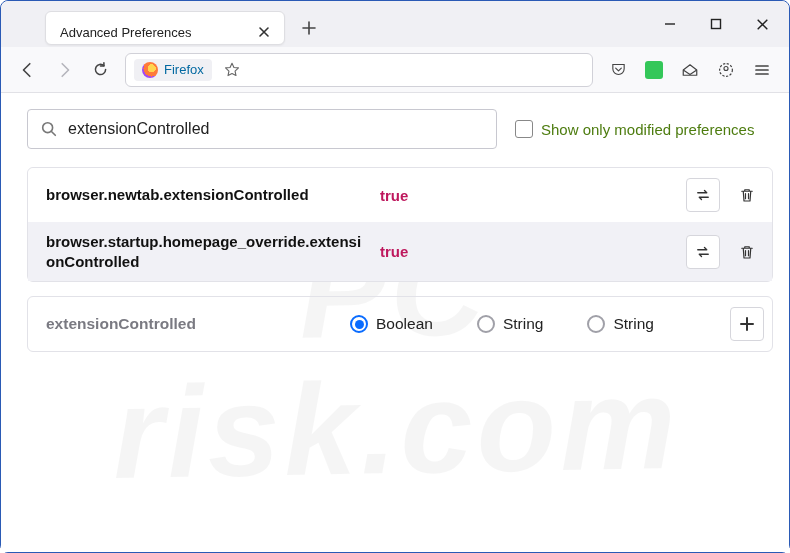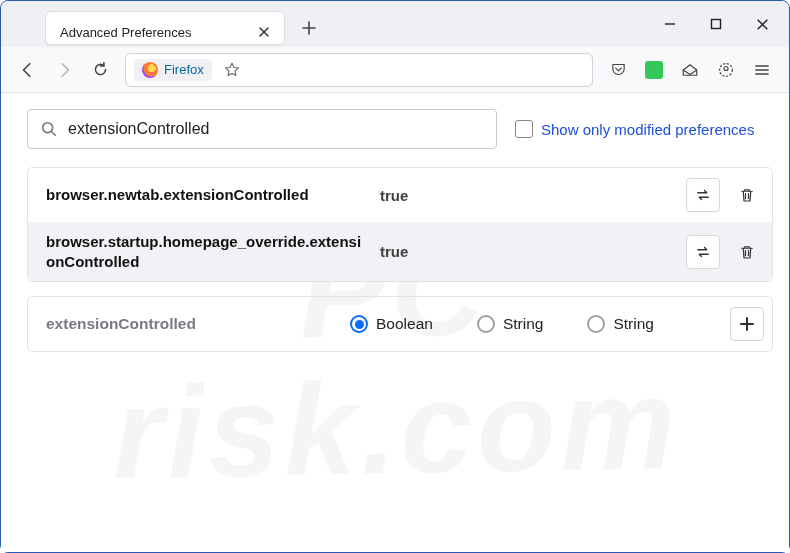--- a/index.html
+++ b/index.html
@@ -166,21 +166,21 @@
   }
   .searchbox input {
     border:none;
     outline:none;
     flex:1;
     font-size:16px;
     color:#222;
   }
   .check-wrap {
     display:flex; align-items:center; gap:8px;
-    font-size:15px; color:#1d4ed8;
+    font-size:15px; color:#4d7c0f;
   }
   .chk {
     width:18px; height:18px;
     border:1.5px solid #888;
     border-radius:3px;
     background:#fff;
     display:inline-flex; align-items:center; justify-content:center;
     cursor:pointer;
   }
   .pref-list {
@@ -196,21 +196,21 @@
     align-items:center;
     min-height:44px;
     padding: 10px 8px 10px 18px;
     gap: 14px;
     font-size:15px;
   }
   .pref-row.odd { background:#fff; }
   .pref-row.even { background:#f1f1f6; }
   .pref-row:first-child { border-top-left-radius:6px; border-top-right-radius:6px; }
   .pref-name { width: 320px; font-weight:700; color:#111; line-height:1.3; word-break:break-word; }
-  .pref-val  { flex:1; font-weight:700; color:#404040; }
+  .pref-val  { flex:1; font-weight:700; color:#be185d; }
   .row-actions { display:flex; gap:10px; align-items:center; }
   .icon-btn {
     width:34px; height:34px;
     display:flex; align-items:center; justify-content:center;
     border:1px solid #d6d6dc;
     border-radius:4px;
     background:#fff;
     cursor:pointer;
     color:#333;
   }

